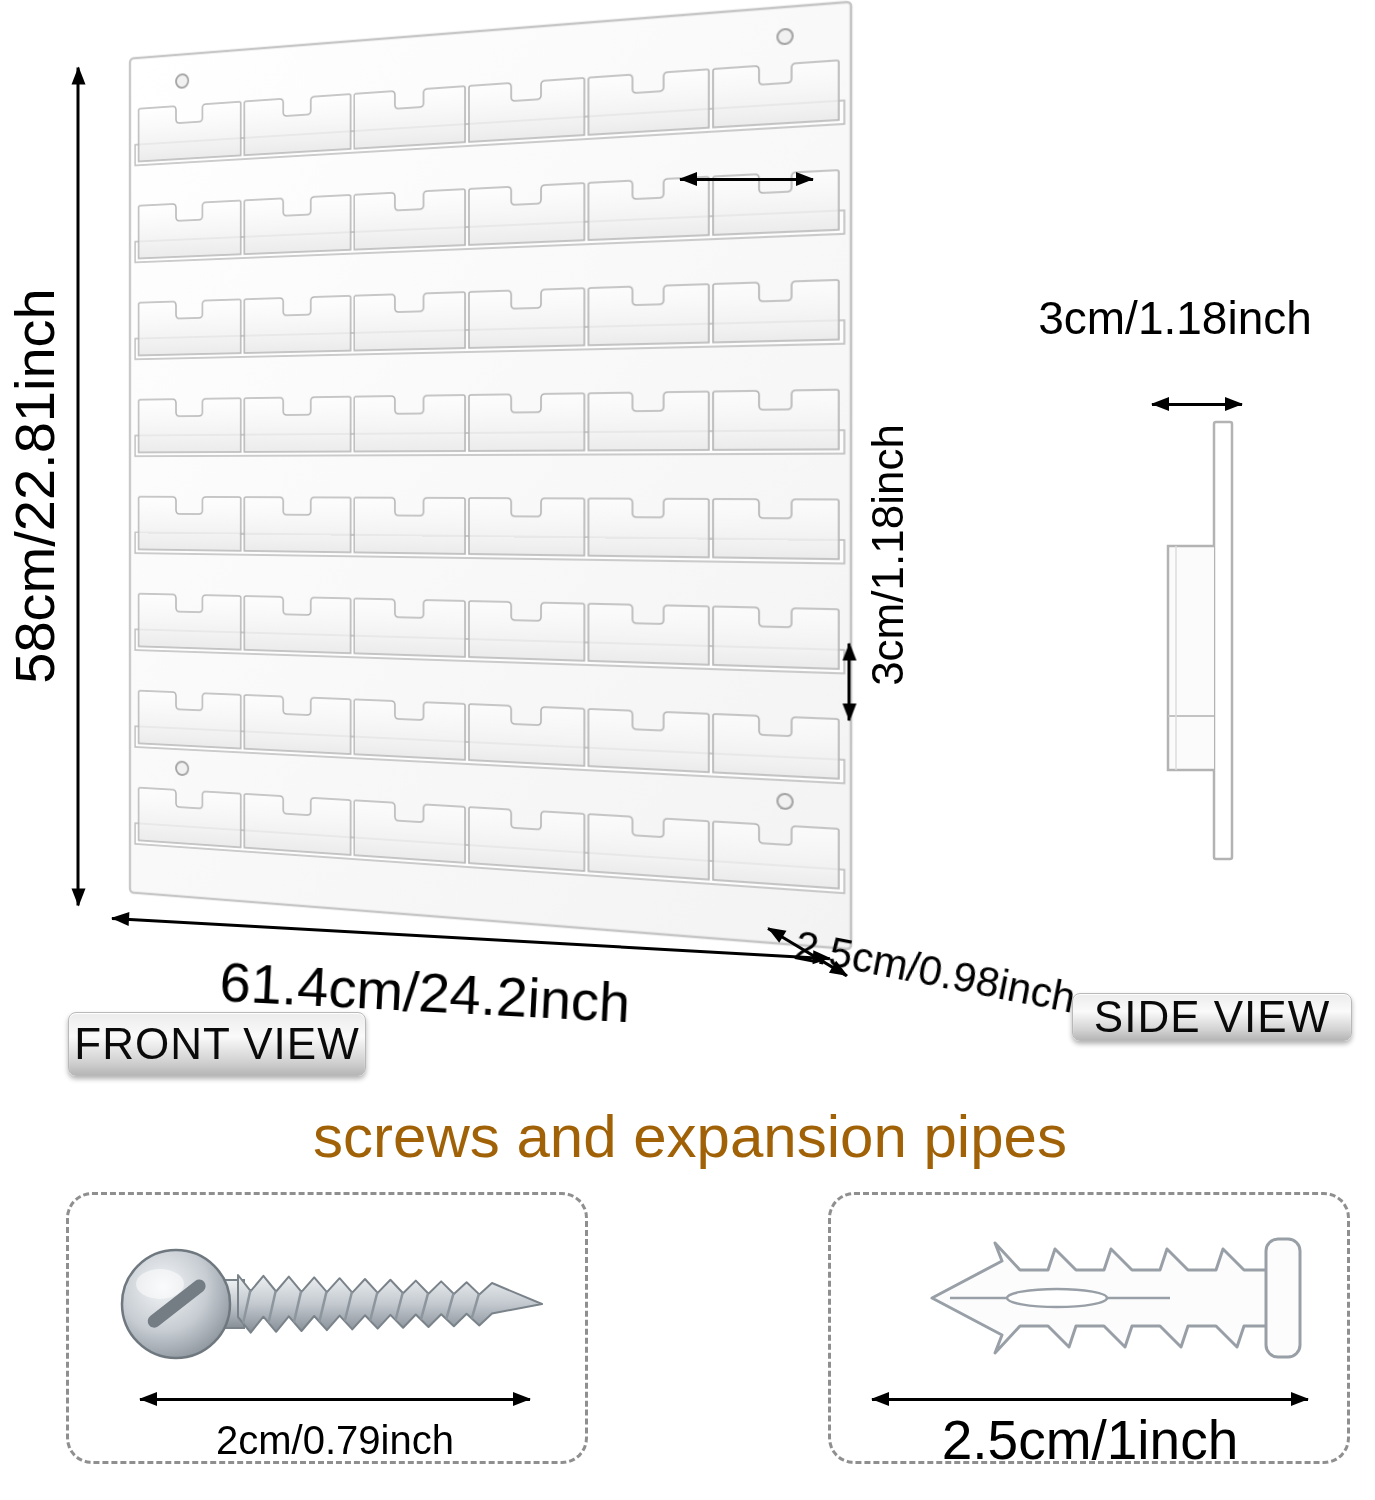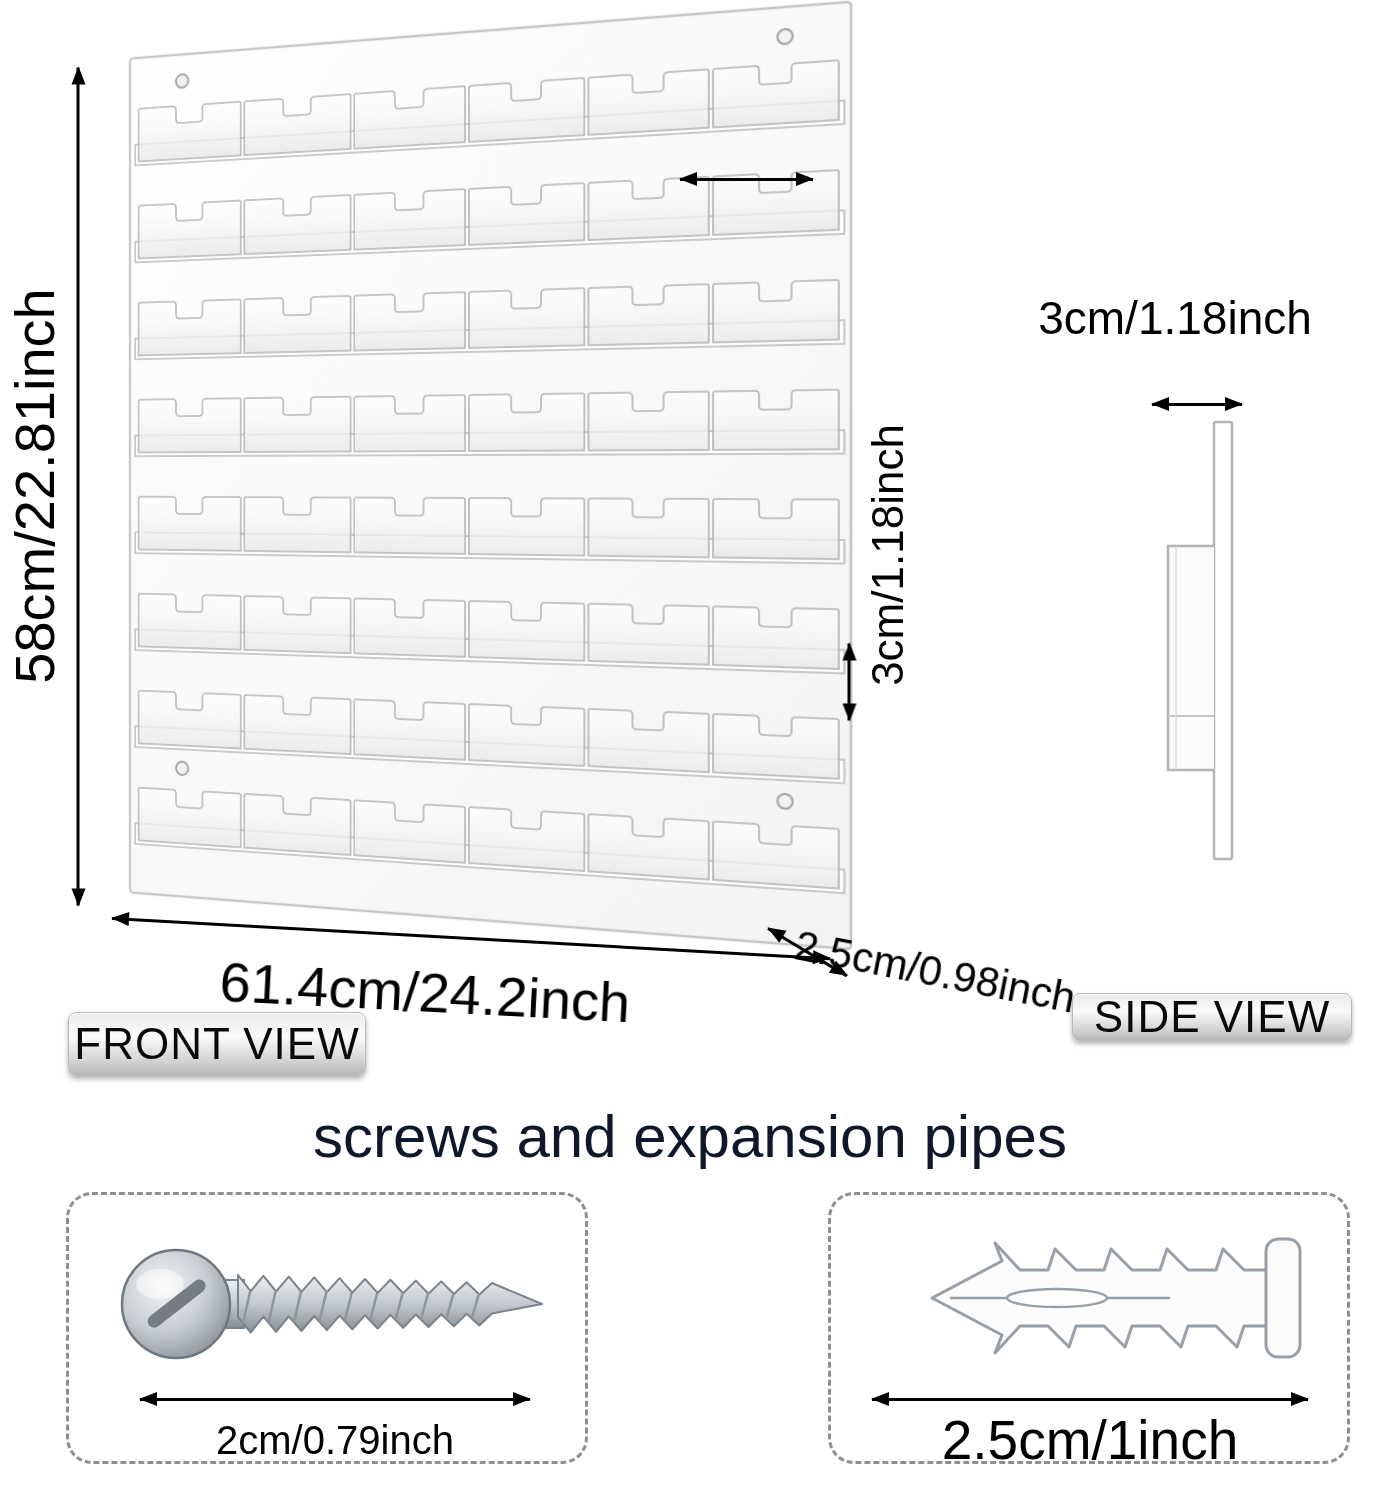--- a/index.html
+++ b/index.html
@@ -30,21 +30,21 @@
   .view-btn {
     position:absolute; display:flex; align-items:center; justify-content:center;
     font-size:44px; letter-spacing:1px; color:#0a0a0a;
     background:linear-gradient(180deg,#ececec 0%,#fafafa 38%,#d2d2d2 78%,#b6b6b6 100%);
     border:1px solid #b9b9b9; border-radius:8px;
     box-shadow:0 3px 5px rgba(0,0,0,.30), inset 0 1px 1px #ffffff;
   }
 
   .hw-heading {
     position:absolute; white-space:nowrap; transform:translate(-50%,-50%);
-    font-size:60px; color:#0f172a;
+    font-size:60px; color:#a16207;
   }
 
   .dash-box {
     position:absolute; border:3px dashed #8f8f8f; border-radius:26px; background:#fff;
   }
 
   #front-view-wrap {
     position:absolute; left:95px; top:28px; width:745px; height:895px;
     transform:perspective(1300px) rotateY(-13deg);
   }

